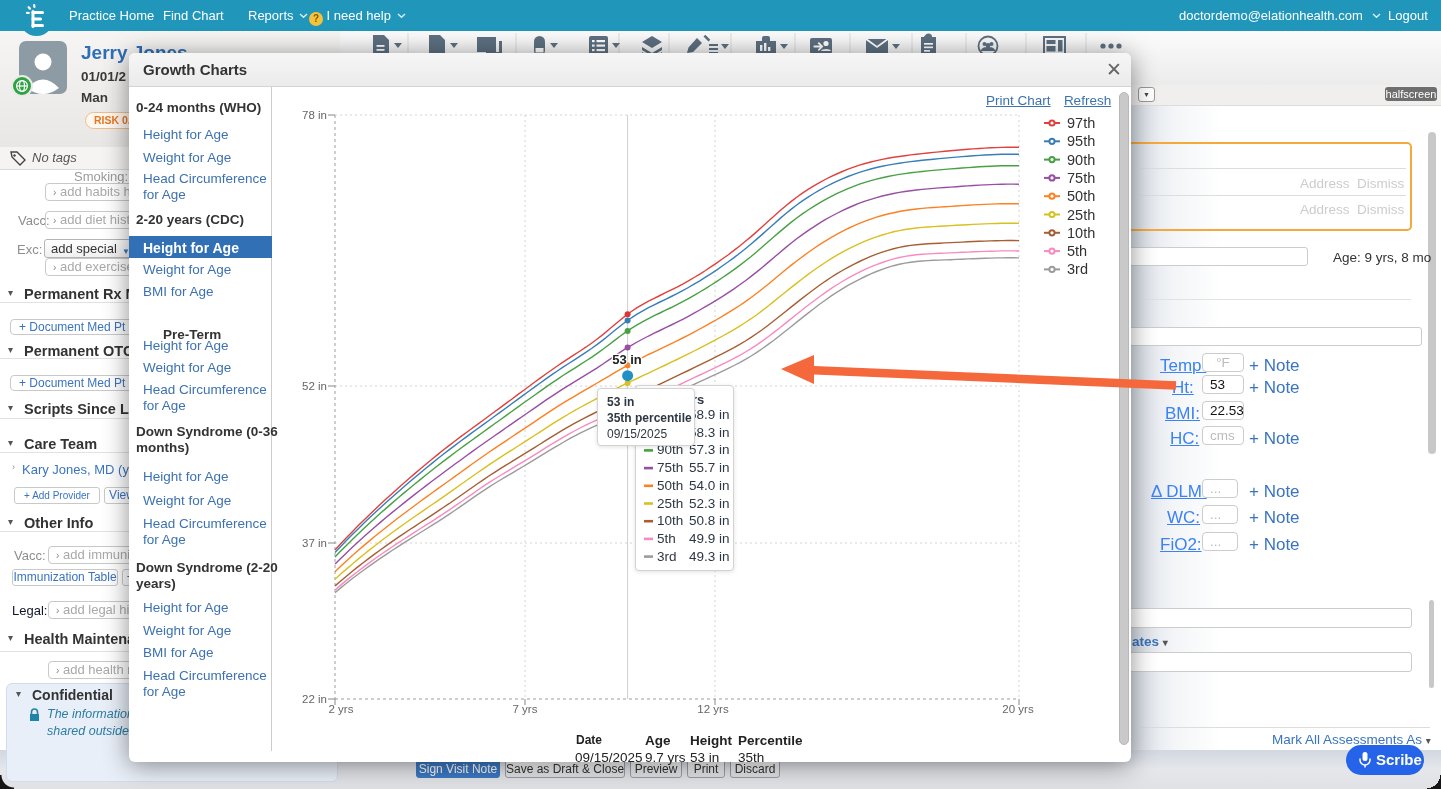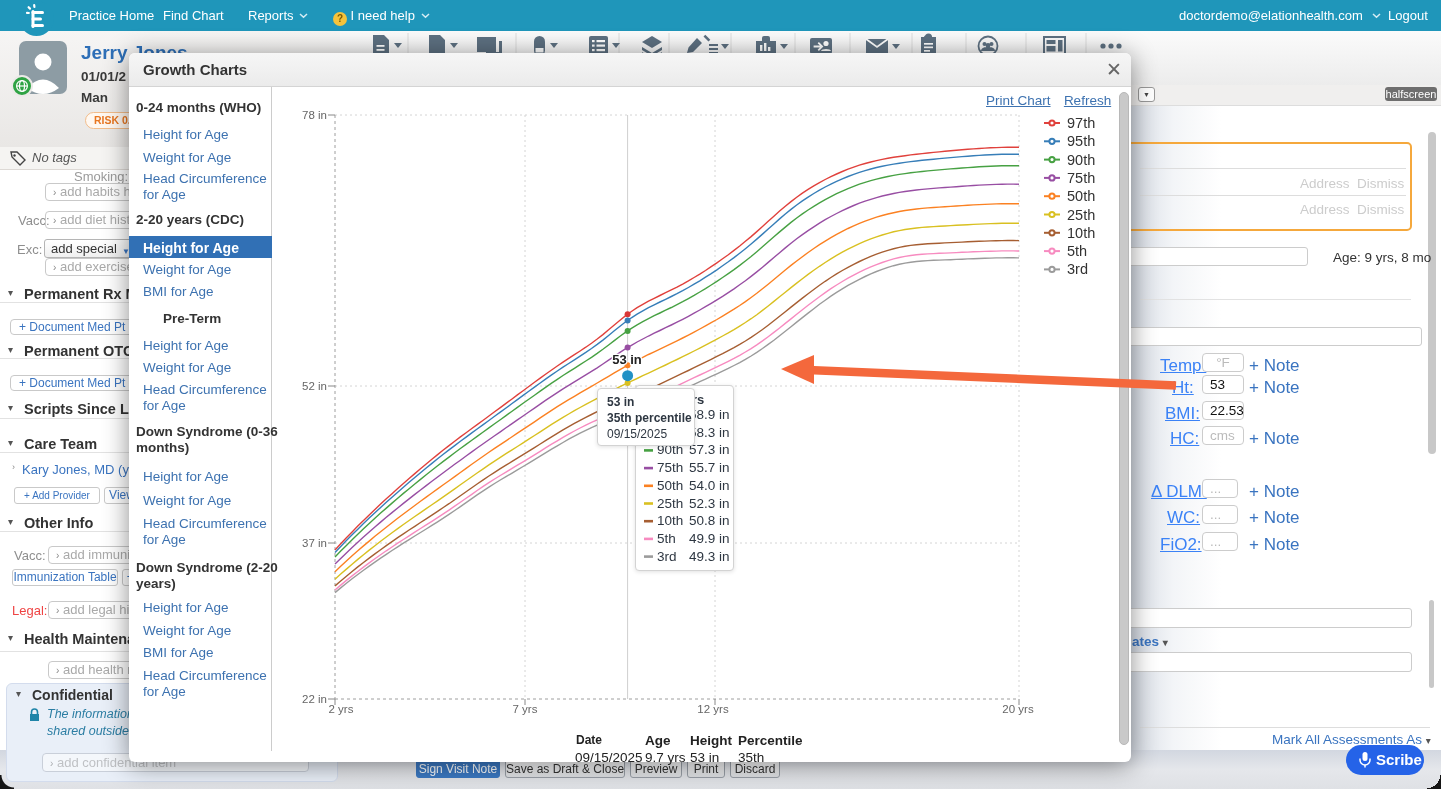--- a/index.html
+++ b/index.html
@@ -64,21 +64,21 @@
   <line x1="4" y1="4.6" x2="2.6" y2="3.2"></line>
       <line x1="8.4" y1="3" x2="8.2" y2="1.2"></line>
       <line x1="2.8" y1="9" x2="1" y2="8.8"></line>
  </g>
 </svg>
 <div class="navlink" style="left:69px;">Practice Home</div>
 <div class="navlink" style="left:163px;">Find Chart</div>
 <div class="navlink" style="left:248px;">Reports <svg width="9" height="6" style="margin-left:2px;vertical-align:1px;">
       <path d="M1 1l3.5 3.3L8 1" stroke="#d4ecf4" stroke-width="1.5" fill="none"></path>
     </svg></div>
-<div class="navlink" style="left:333px;"><span style="display:inline-block;width:14px;height:14px;border-radius:50%;background:#f5c33b;color:#7c5a00;font-size:10px;font-weight:bold;text-align:center;line-height:14px;vertical-align:-2px;">?</span> I need help <svg width="9" height="6" style="margin-left:2px;vertical-align:1px;">
+<div class="navlink" style="left:309px;"><span style="display:inline-block;width:14px;height:14px;border-radius:50%;background:#f5c33b;color:#7c5a00;font-size:10px;font-weight:bold;text-align:center;line-height:14px;vertical-align:-2px;">?</span> I need help <svg width="9" height="6" style="margin-left:2px;vertical-align:1px;">
       <path d="M1 1l3.5 3.3L8 1" stroke="#d4ecf4" stroke-width="1.5" fill="none"></path>
     </svg></div>
 <div class="navlink" style="left:1179px;">doctordemo@elationhealth.com&nbsp;&nbsp;<svg width="9" height="6" style="margin-left:2px;vertical-align:1px;">
       <path d="M1 1l3.5 3.3L8 1" stroke="#d4ecf4" stroke-width="1.5" fill="none"></path>
     </svg></div>
 <div class="navlink" style="left:1388px;">Logout</div>
 
 <div class="abs" style="left:19px;top:41px;width:48px;height:53px;border-radius:7px;background:#8d9ca4;"></div>
 <svg class="abs" style="left:19px;top:41px;" width="48" height="53" viewBox="0 0 48 53">
  <circle cx="24" cy="21" r="8.5" fill="#fff"></circle>
@@ -217,35 +217,34 @@
     <div class="abs" style="left:22px;top:462px;color:#3a74c0;font-size:13px;">Kary Jones, MD (your practice)</div>
  <div class="abs" style="left:14px;top:487px;width:84px;height:15px;border:1px solid #c9c9c9;border-radius:3px;color:#3a74c0;font-size:10px;line-height:15px;text-align:center;background:#fff;">+ Add Provider</div>
  <div class="abs" style="left:104px;top:487px;width:50px;height:15px;border:1px solid #c9c9c9;border-radius:3px;color:#3a74c0;font-size:12px;line-height:15px;text-align:center;background:#fff;">View All</div>
  <div class="abs" style="left:0px;top:531px;width:340px;border-top:1px solid #e2e2e2;"></div>
  <div class="abs" style="left:8px;top:516px;color:#555;font-size:10px;">▾</div>
     <div class="abs" style="left:24px;top:515px;font-size:14.5px;font-weight:bold;color:#333;">Other Info</div>
  <div class="abs" style="left:14px;top:548px;color:#8e8e8e;">Vacc:</div>
  <div class="abs" style="left:48px;top:546px;width:200px;height:16px;border:1px solid #c9c9c9;border-radius:4px;color:#a9a9a9;line-height:16px;"><span style="margin-left:7px;font-size:10px;color:#888;">›</span> add immunization</div>
  <div class="abs" style="left:12px;top:569px;width:104px;height:15px;border:1px solid #c9c9c9;border-radius:3px;color:#3a74c0;font-size:12px;line-height:15px;text-align:center;background:#fff;">Immunization Table</div>
  <div class="abs" style="left:122px;top:569px;width:30px;height:15px;border:1px solid #c9c9c9;border-radius:3px;color:#3a74c0;font-size:12px;line-height:15px;text-align:center;background:#fff;">+ Pr</div>
- <div class="abs" style="left:12px;top:603px;color:#ef4444;">Legal:</div>
+ <div class="abs" style="left:12px;top:603px;color:#0f172a;">Legal:</div>
  <div class="abs" style="left:48px;top:601px;width:200px;height:16px;border:1px solid #c9c9c9;border-radius:4px;color:#a9a9a9;line-height:16px;"><span style="margin-left:7px;font-size:10px;color:#888;">›</span> add legal history</div>
  <div class="abs" style="left:0px;top:651px;width:340px;border-top:1px solid #e2e2e2;"></div>
  <div class="abs" style="left:8px;top:632px;color:#555;font-size:10px;">▾</div>
     <div class="abs" style="left:24px;top:631px;font-size:14.5px;font-weight:bold;color:#333;">Health Maintenance</div>
  <div class="abs" style="left:48px;top:661px;width:200px;height:16px;border:1px solid #c9c9c9;border-radius:4px;color:#a9a9a9;line-height:16px;"><span style="margin-left:7px;font-size:10px;color:#888;">›</span> add health maintenance</div>
  <div class="abs" style="left:6px;top:683px;width:330px;height:97px;background:#e9eff8;border:1px solid #d3dced;border-radius:6px;"></div>
  <div class="abs" style="left:16px;top:688px;color:#555;font-size:10px;">▾</div>
     <div class="abs" style="left:32px;top:687px;font-size:14px;font-weight:bold;color:#333;">Confidential</div>
  <svg class="abs" style="left:28px;top:708px;" width="13" height="14" viewBox="0 0 13 14">
       <path d="M2 6h9v7H2z" fill="#1f84a8"></path>
       <path d="M3.5 6V4a3 3 0 016 0v2" fill="none" stroke="#1f84a8" stroke-width="1.6"></path>
     </svg>
  <div class="abs" style="left:47px;top:706px;width:260px;color:#2b7da3;font-style:italic;font-size:12.5px;line-height:17px;">The information documented here will not be shared outside of this practice</div>
- <div class="abs" style="left:42px;top:753px;width:265px;height:17px;border:1px solid #b9bfca;border-radius:4px;background:#fbfcfe;color:#a9a9a9;line-height:17px;opacity:.65;"><span style="margin-left:7px;font-size:10px;color:#888;">›</span> add confidential item</div>
 </div>
 
 <div id="rstrip"></div>
 <div class="abs" style="left:1138px;top:87px;width:15px;height:13px;border:1px solid #999;border-radius:3px;background:#fff;text-align:center;line-height:13px;font-size:7px;color:#444;z-index:2;">▼</div>
 <div class="abs" style="left:1385px;top:87px;width:52px;height:14px;background:#6e6e6e;border-radius:3px;color:#fff;font-size:11px;text-align:center;line-height:14px;z-index:2;">halfscreen</div>
 <div id="rpanel"></div>
 <div id="rshadow"></div>
 <div class="abs" style="left:1120px;top:142px;width:288px;height:85px;border:2px solid #f5a83c;border-radius:5px;z-index:1;"></div>
 <div class="abs" style="left:1140px;top:168px;width:266px;border-top:1px solid #ddd;z-index:1;"></div>
 <div class="abs" style="left:1140px;top:195px;width:266px;border-top:1px solid #ddd;z-index:1;"></div>
@@ -305,21 +304,21 @@
     <div id="mtitle">Growth Charts</div>
     <div id="mclose">✕</div>
  <div id="mmenu">
   <div class="mhead2" style="top:13px;">0-24 months (WHO)</div>
   <div class="mlink" style="top:40px;">Height for Age</div>
   <div class="mlink" style="top:63px;">Weight for Age</div>
   <div class="mlink" style="top:84px;">Head Circumference for Age</div>
   <div class="mhead2" style="top:125px;">2-20 years (CDC)</div>
   <div class="mlink" style="top:175px;">Weight for Age</div>
   <div class="mlink" style="top:197px;">BMI for Age</div>
-  <div class="mhead2" style="top:224px;padding-left:27px;">Pre-Term</div>
+  <div class="mhead2" style="top:240px;padding-left:27px;">Pre-Term</div>
   <div class="mlink" style="top:251px;">Height for Age</div>
   <div class="mlink" style="top:273px;">Weight for Age</div>
   <div class="mlink" style="top:295px;">Head Circumference for Age</div>
   <div class="mhead2" style="top:337px;white-space:nowrap;">Down Syndrome (0-36<br>months)</div>
   <div class="mlink" style="top:382px;">Height for Age</div>
   <div class="mlink" style="top:406px;">Weight for Age</div>
   <div class="mlink" style="top:429px;">Head Circumference for Age</div>
   <div class="mhead2" style="top:473px;white-space:nowrap;">Down Syndrome (2-20<br>years)</div>
   <div class="mlink" style="top:513px;">Height for Age</div>
   <div class="mlink" style="top:536px;">Weight for Age</div>

